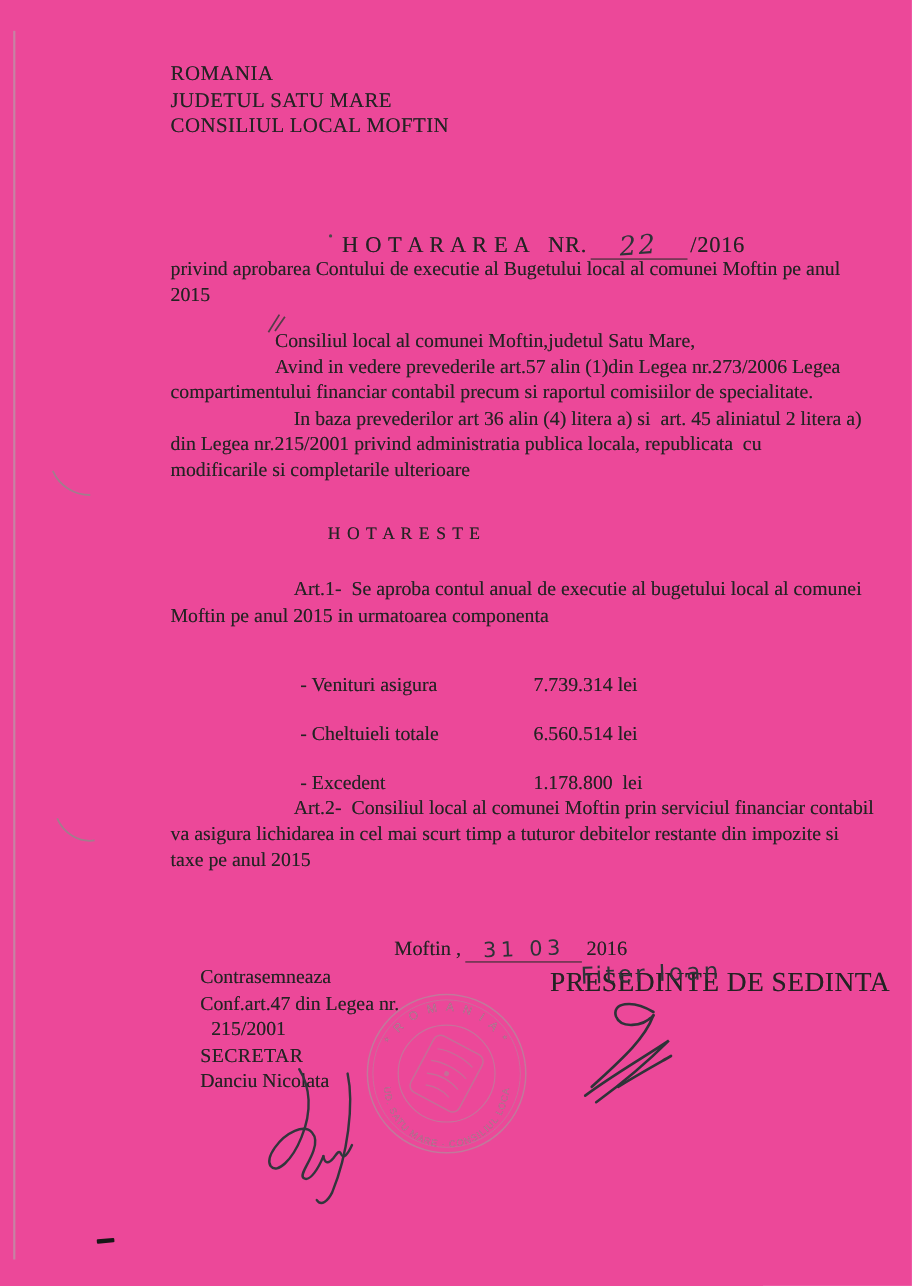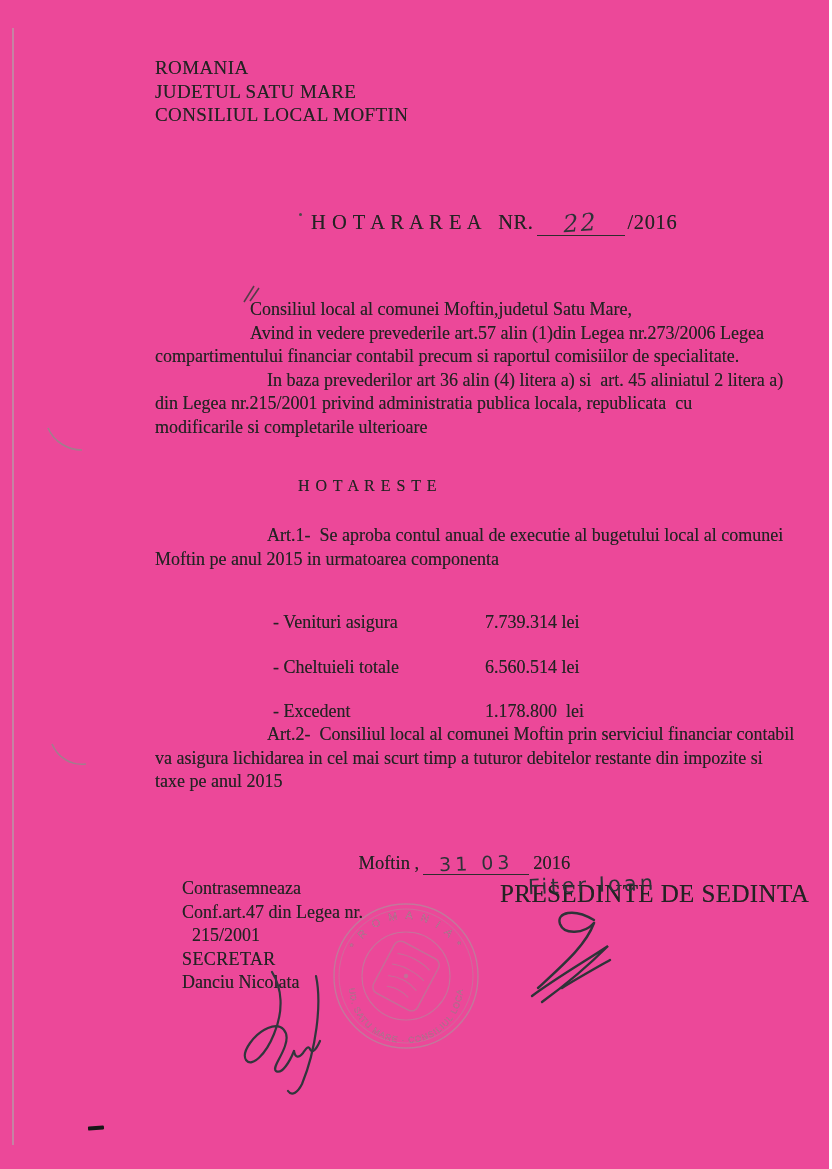--- a/index.html
+++ b/index.html
@@ -52,20 +52,22 @@
     <div class="hline">ROMANIA</div>
     <div class="hline">JUDETUL SATU MARE</div>
     <div class="hline">CONSILIUL LOCAL MOFTIN</div>
   </div>
 
   <div class="abs title-row" style="left:288px;top:184px;">
     <span>H O T A R A R E A   NR.</span><span class="underfield t-under"><span class="hand hand-22">22</span></span><span>/2016</span>
   </div>
 
   <div class="abs" style="left:155px;top:233px;">
+    <div class="line">privind aprobarea Contului de executie al Bugetului local al comunei Moftin pe anul</div>
+    <div class="line">2015</div>
   </div>
 
   <div class="abs" style="left:155px;top:298px;">
     <div class="line ind1">Consiliul local al comunei Moftin,judetul Satu Mare,</div>
     <div class="line ind1">Avind in vedere prevederile art.57 alin (1)din Legea nr.273/2006 Legea</div>
     <div class="line">compartimentului financiar contabil precum si raportul comisiilor de specialitate.</div>
     <div class="line ind2">In baza prevederilor art 36 alin (4) litera a) si  art. 45 aliniatul 2 litera a)</div>
     <div class="line">din Legea nr.215/2001 privind administratia publica locala, republicata  cu</div>
     <div class="line">modificarile si completarile ulterioare</div>
   </div>

